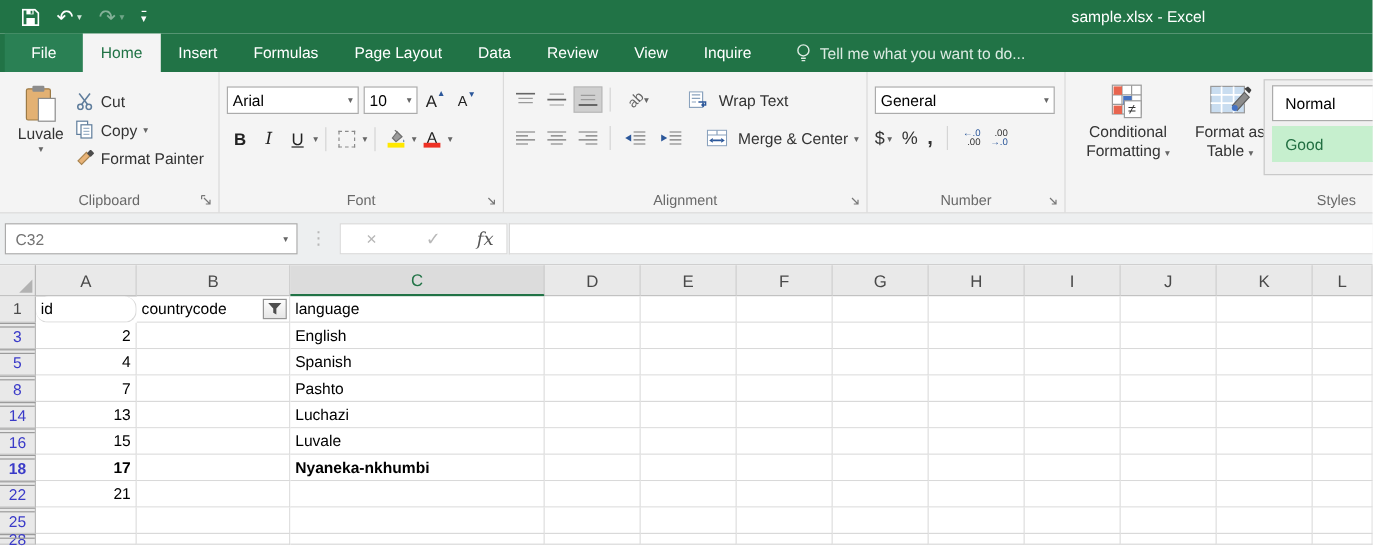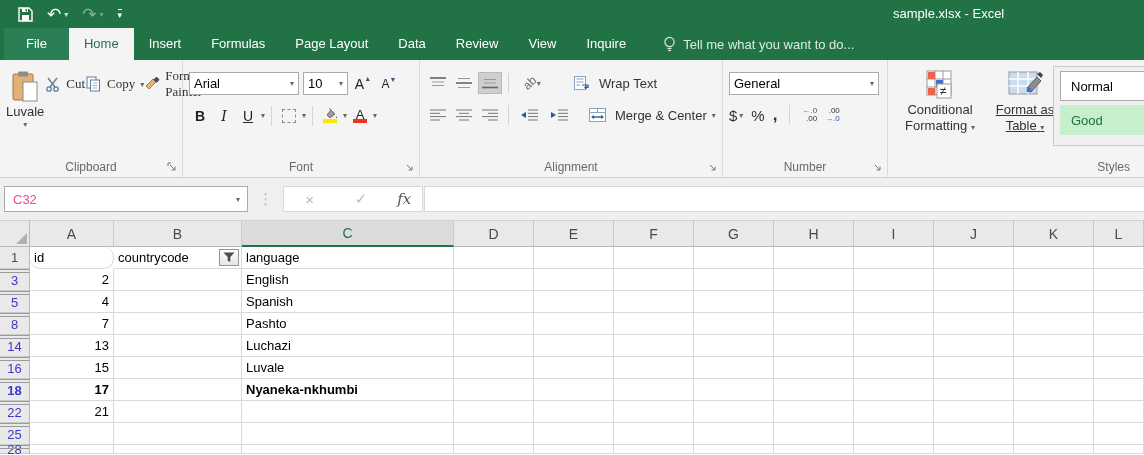--- a/index.html
+++ b/index.html
@@ -32,21 +32,21 @@
   .launcher svg { display:block; }
   .bigbtn { display:flex; flex-direction:column; align-items:center; justify-content:flex-start; height:88px; padding-top:2px; cursor:pointer; color:#333; }
   .bigbtn .cap { line-height:16px; }
   .dd { font-size:8px; color:#666; }
   .smallrow { display:flex; align-items:center; height:24px; gap:5px; color:#333; cursor:pointer; }
   .ricon { width:17px; height:17px; display:flex; align-items:center; justify-content:center; }
 
   
   .g-clip { width:183px; display:flex; }
   .paste-stack { width:56px; }
-  .clip-right { display:flex; justify-content:flex-start; padding-top:4px;font-family:Liberation Serif, serif; }
+  .clip-right { display:flex; flex-direction:column; justify-content:flex-start; padding-top:4px; }
 
   
   .g-font { width:237px; }
   .fg-row1 { display:flex; align-items:center; gap:4px; margin-top:4px; }
   .combo { background:#fff; border:1px solid #ababab; height:23px; display:flex; align-items:center; padding:0 4px; justify-content:space-between; cursor:pointer; }
   .font-name { width:110px; }
   .font-size { width:45px; }
   .fbtn { min-width:22px; height:23px; display:flex; align-items:center; justify-content:center; cursor:pointer; color:#222; }
   .fg-row2 { display:flex; align-items:center; margin-top:9px; gap:2px; }
   .vsep { width:1px; height:20px; background:#d5d5d5; margin:0 4px; }
@@ -69,21 +69,21 @@
   
   .g-styles { flex:1; border-right:none; display:flex; }
   .styles-gallery { position:absolute; left:165px; top:6px; width:240px; height:80px; background:#f0f0f0; border:1px solid #c9c9c9; padding:4px 0 0 6px; }
   .style-chip { width:230px; height:30px; display:flex; align-items:center; padding-left:10px; margin-bottom:4px; border:1px solid #ababab; background:#fff; cursor:pointer; font-size:13px; }
   .style-chip.good { background:#c6efce; color:#216e41; border-color:#c6efce; }
   .g-styles .rgroup-label { text-align:right; right:14px; left:auto; }
 
   
   .formularow { position:absolute; left:0; top:178px; width:100%; height:43px; background:#edeff0; border-bottom:1px solid #cfcfcf; }
   .namebox { position:absolute; left:4px; top:8px; width:244px; height:26px; background:#fff; border:1px solid #ababab; display:flex; align-items:center; }
-  .namebox .val { flex:1; padding-left:8px; color:#ec4899; }
+  .namebox .val { flex:1; padding-left:8px; color:#737373; }
   .namebox .dd { padding-right:7px; }
   .fdots { position:absolute; left:258px; top:9px; color:#b8b8b8; font-size:15px; letter-spacing:0; line-height:24px; cursor:col-resize; }
   .fxbox { position:absolute; left:283px; top:8px; width:140px; height:26px; background:#fff; border:1px solid #d9d9d9; display:flex; align-items:center; justify-content:space-around; }
   .fxbtn { color:#b8b8b8; font-size:15px; cursor:pointer; width:30px; text-align:center; }
   .fx-glyph { font-family:"DejaVu Serif", serif; font-style:italic; color:#555; font-size:15px; cursor:pointer; }
   .formula-input { position:absolute; left:424px; top:8px; right:0; height:26px; background:#fff; border:1px solid #d9d9d9; border-right:none; cursor:text; }
 
   
   .sheet { position:absolute; left:0; top:221px; width:100%; height:234px; background:#fff; }
   .grid-row { display:flex; }
@@ -413,21 +413,21 @@
             <line x1="4" y1="17" x2="28" y2="17" stroke="#9a9a9a"></line>
           <rect x="5" y="2" width="7" height="7" fill="#e8654f"></rect>
             <rect x="13" y="10" width="7" height="7" fill="#4472c4"></rect>
             <rect x="5" y="18" width="7" height="7" fill="#e8654f"></rect>
           <rect x="14" y="14" width="14" height="14" fill="#fff" stroke="#9a9a9a"></rect>
           <text x="17" y="25" font-size="12" fill="#333">≠</text>
         </svg>
         <span class="cap">Conditional</span>
         <span class="cap"><span>Formatting</span> <span class="dd">▾</span></span>
       </div>
-      <div class="bigbtn" style="width:78px;text-decoration:underline;">
+      <div class="bigbtn" style="width:78px;">
         <svg width="36" height="32" viewBox="0 0 36 32">
           <rect x="2" y="2" width="28" height="22" fill="#c9ddf0" stroke="#9a9a9a"></rect>
           <line x1="2" y1="9" x2="30" y2="9" stroke="#fff" stroke-width="1.4"></line>
             <line x1="2" y1="16" x2="30" y2="16" stroke="#fff" stroke-width="1.4"></line>
           <line x1="11" y1="2" x2="11" y2="24" stroke="#fff" stroke-width="1.4"></line>
             <line x1="21" y1="2" x2="21" y2="24" stroke="#fff" stroke-width="1.4"></line>
           <path d="M20 18 L30 7 L34 11 L24 22 Z" fill="#8c8c8c" stroke="#5e5e5e"></path>
           <path d="M30 4 l4 4 l2 -3 l-3 -3 z" fill="#3f3f3f"></path>
           <circle cx="22" cy="20" r="2.5" fill="#4472c4"></circle>
         </svg>

